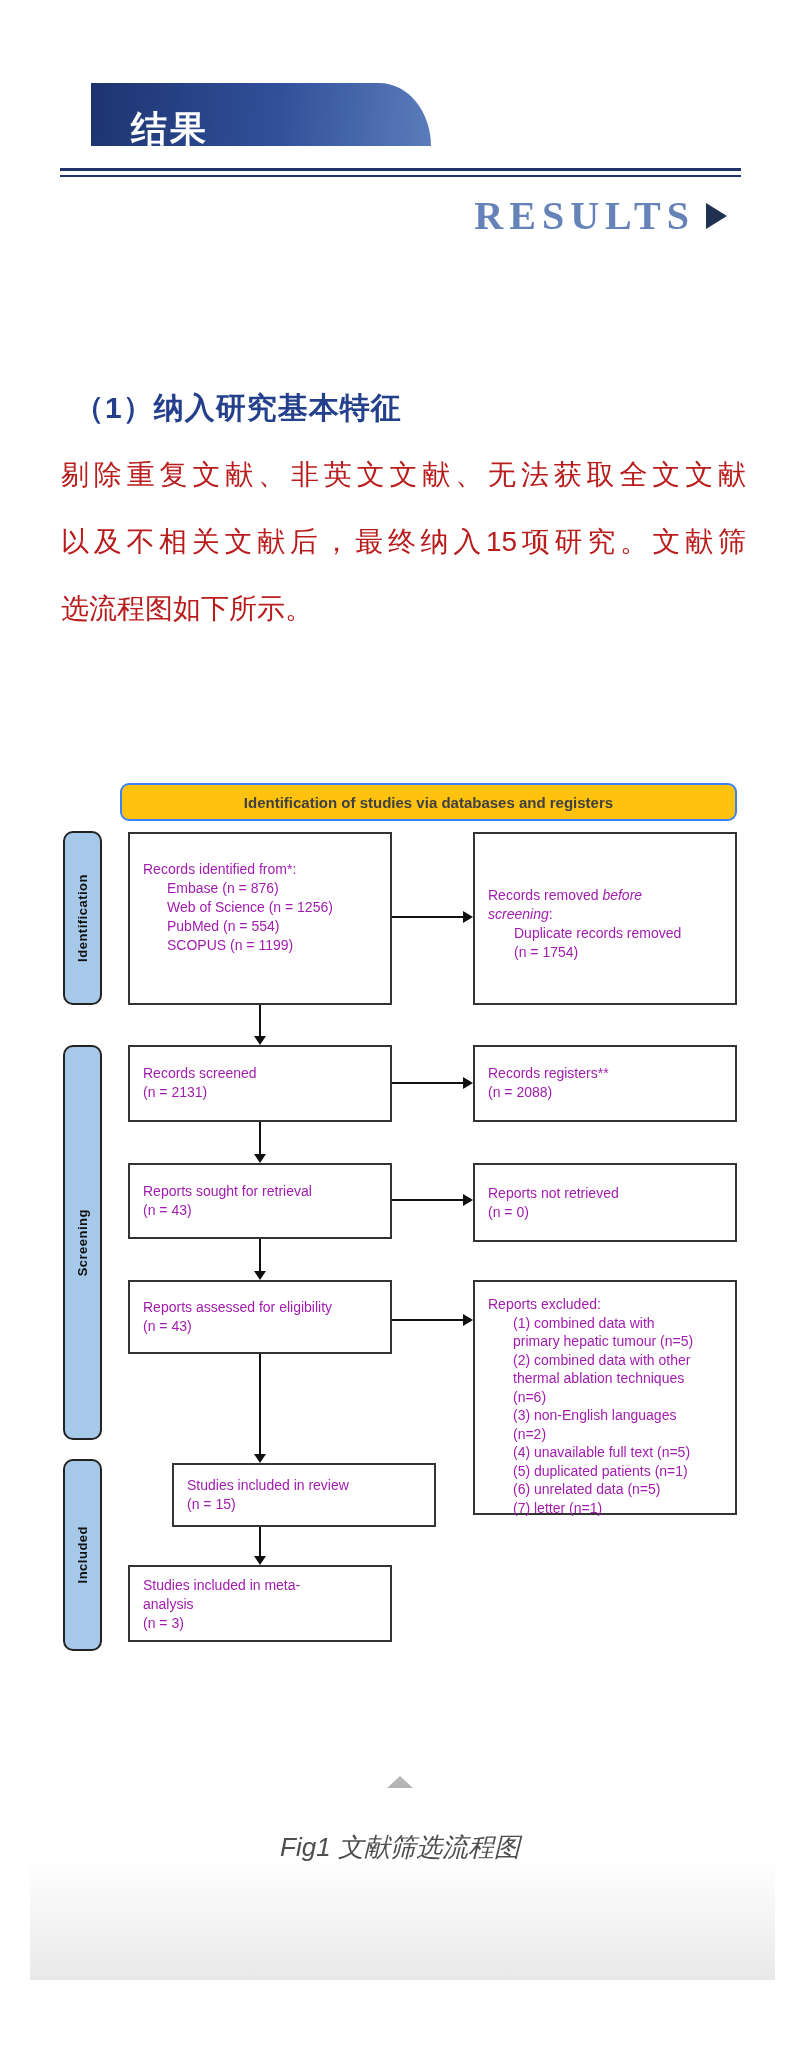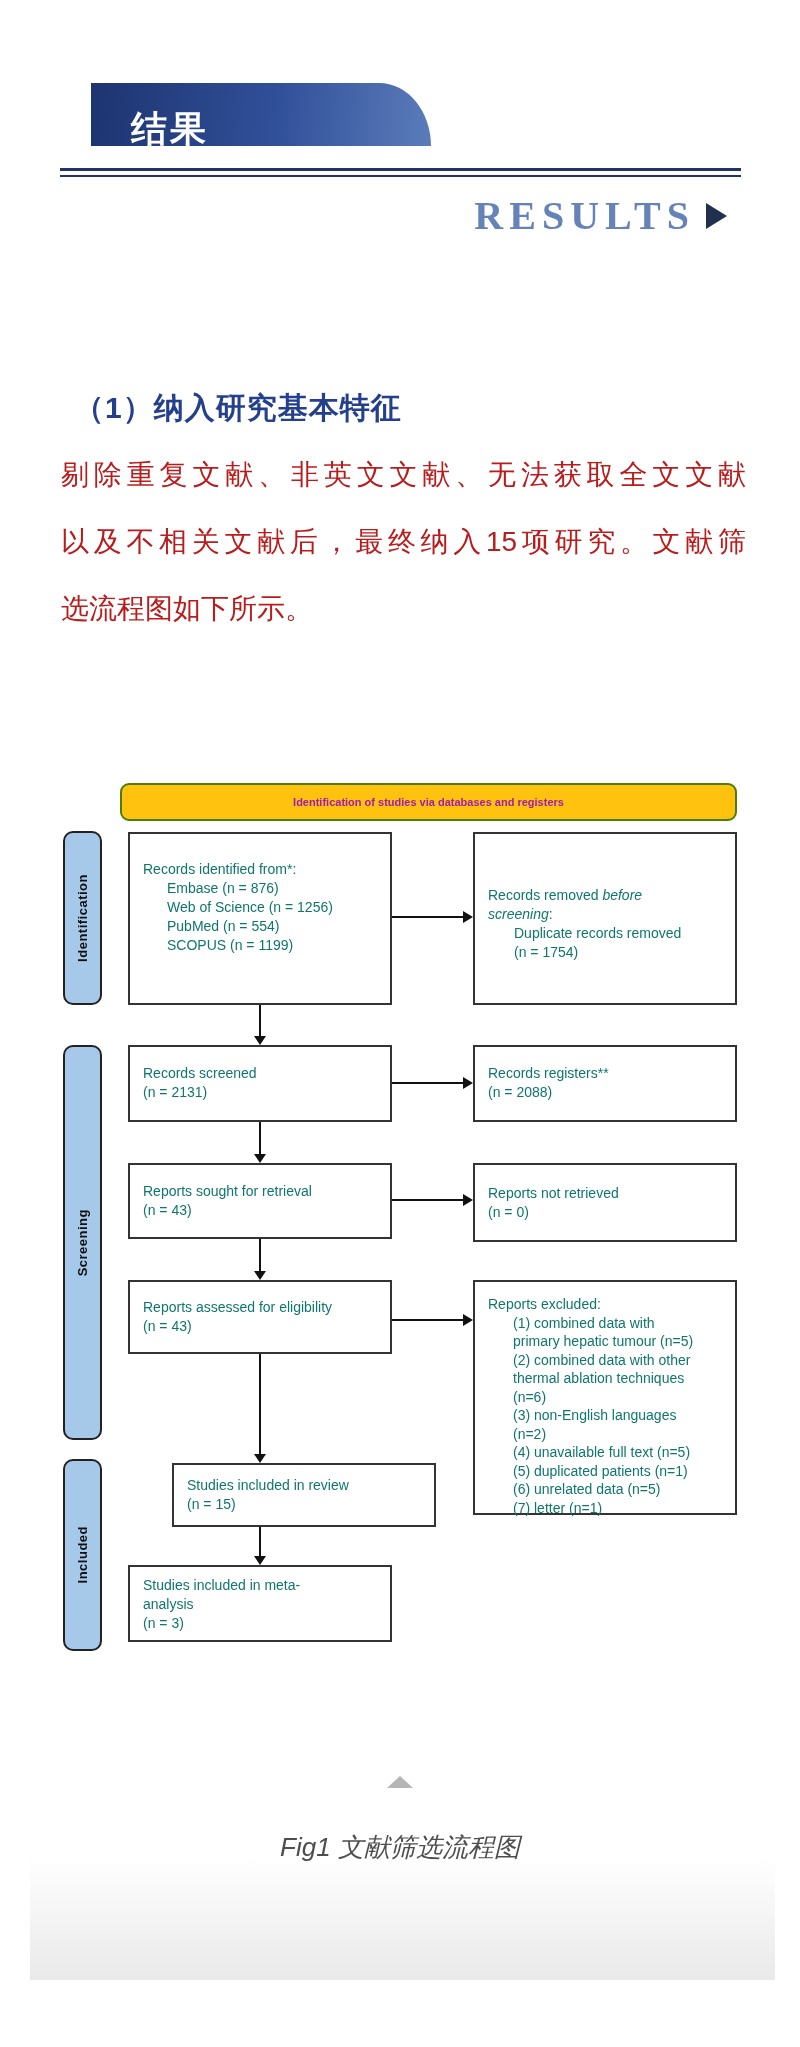--- a/index.html
+++ b/index.html
@@ -25,35 +25,35 @@
 
   
   .sec-heading{position:absolute;left:74px;top:388px;font-size:30px;font-weight:700;
     color:#24408c;letter-spacing:1px;}
   .para{position:absolute;left:61px;top:441px;width:685px;font-size:28px;color:#b91c1c;}
   .pline{line-height:67px;height:67px;white-space:nowrap;}
   .pj{text-align:justify;text-align-last:justify;white-space:normal;}
 
   
   .flow-banner{position:absolute;left:120px;top:783px;width:617px;height:38px;
-    background:#ffc20e;border:2px solid #4d7c0f;border-radius:9px;box-sizing:border-box;
+    background:#ffc20e;border:2px solid #3b82f6;border-radius:9px;box-sizing:border-box;
     display:flex;align-items:center;justify-content:center;
-    font-size:11px;font-weight:700;color:#a21caf;}
+    font-size:15px;font-weight:700;color:#404040;}
 
   .stage{position:absolute;left:63px;width:39px;background:#a6c8e9;
     border:2px solid #222222;border-radius:10px;box-sizing:border-box;
     display:flex;align-items:center;justify-content:center;}
   .stage span{writing-mode:vertical-rl;transform:rotate(180deg);
     font-size:13px;font-weight:700;color:#111111;letter-spacing:.5px;}
   .stage-identification{top:831px;height:174px;}
   .stage-screening{top:1045px;height:395px;}
   .stage-included{top:1459px;height:192px;}
 
   .fbox{position:absolute;background:#ffffff;border:2px solid #333333;
-    box-sizing:border-box;font-size:14px;color:#0f766e;line-height:19px;
+    box-sizing:border-box;font-size:14px;color:#a21caf;line-height:19px;
     padding-left:13px;padding-right:20px;}
   .col-l{left:128px;width:264px;}
   .col-r{left:473px;width:264px;}
   .bx1{top:832px;height:173px;padding-top:26px;}
   .bx2{top:1045px;height:77px;padding-top:17px;}
   .bx3{top:1163px;height:76px;padding-top:17px;}
   .bx4{top:1280px;height:74px;padding-top:16px;}
   .bx5{top:1463px;height:64px;padding-top:11px;margin-left:44px;}
   .bx6{top:1565px;height:77px;padding-top:9px;}
   .rx1{top:832px;height:173px;padding-top:52px;}

